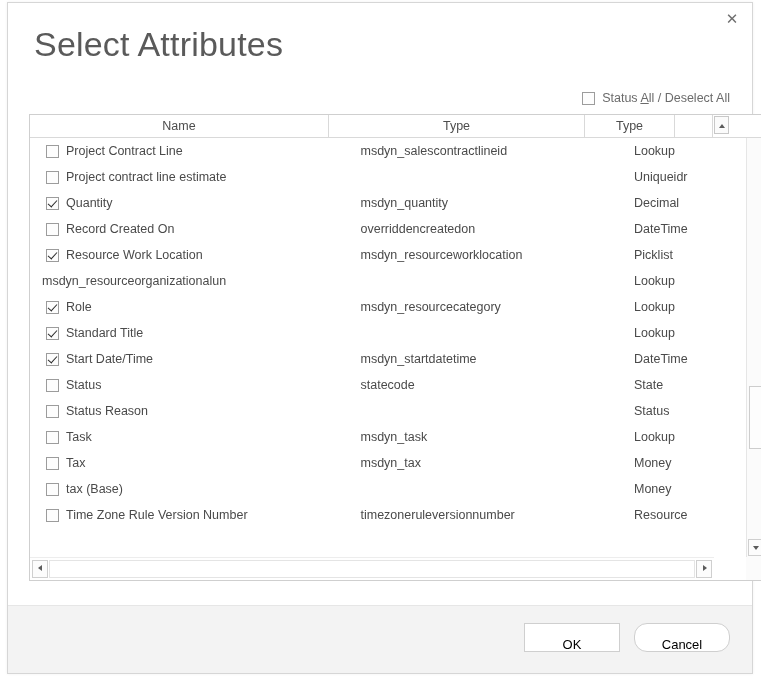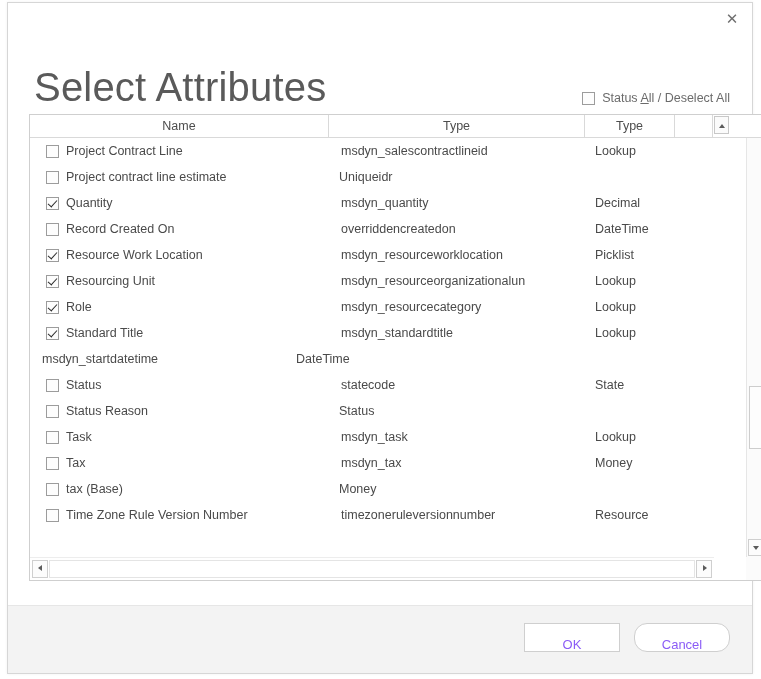--- a/index.html
+++ b/index.html
@@ -48,26 +48,25 @@
     text-align: center;
     cursor: pointer;
     font-family: "Liberation Sans", sans-serif;
     padding: 0;
   }
 
   .dlg-title {
     position: absolute;
     left: 26px;
     top: 22px;
-    font-size: 40px;
+    font-size: 34px;
     font-weight: 300;
     color: #5a5a5a;
     letter-spacing: 0.2px;
     white-space: nowrap;
-    margin-top: 40px;
   }
 
   
   .selectall-row {
     position: absolute;
     right: 22px;
     top: 88px;
     display: flex;
     align-items: center;
     gap: 7px;
@@ -166,20 +165,21 @@
     height: 420px;
     overflow: hidden;
   }
 
   .row {
     display: flex;
     height: 26px;
     align-items: center;
     font-size: 12.5px;
     color: #4a4a4a;
+    justify-content: space-between;
   }
   .cell {
     box-sizing: border-box;
     overflow: hidden;
     white-space: nowrap;
     text-overflow: clip;
   }
   .cell.c-name {
     width: 299px;
     padding-left: 16px;
@@ -301,21 +301,21 @@
     border-top: 1px solid #e6e6e6;
   }
   .btn {
     position: absolute;
     top: 17px;
     width: 96px;
     height: 29px;
     background: #ffffff;
     border: 1px solid #cfcfcf;
     font-size: 13px;
-    color: #8b5cf6;
+    color: #000000;
     font-family: "Liberation Sans", sans-serif;
     cursor: pointer;
     padding: 13px;
   }
   .btn-ok { right: 132px; }
   .btn-cancel { right: 22px; border-radius: 13px; }
 </style>
 </head>
 <body>
 
@@ -378,44 +378,43 @@
         </div>
         <div class="row">
           <div class="cell c-name">
             <span class="cbx checked"></span>
             <span>Resource Work Location</span>
           </div>
           <div class="cell c-logical">msdyn_resourceworklocation</div>
           <div class="cell c-type">Picklist</div>
         </div>
         <div class="row">
-          <div class="cell c-name">
-            <span class="cbx checked"></span>
-            <span>Resourcing Unit</span>
-          </div>
           <div class="cell c-logical">msdyn_resourceorganizationalun</div>
           <div class="cell c-type">Lookup</div>
         </div>
         <div class="row">
           <div class="cell c-name">
             <span class="cbx checked"></span>
             <span>Role</span>
           </div>
           <div class="cell c-logical">msdyn_resourcecategory</div>
           <div class="cell c-type">Lookup</div>
         </div>
         <div class="row">
           <div class="cell c-name">
             <span class="cbx checked"></span>
             <span>Standard Title</span>
           </div>
-          <div class="cell c-logical">msdyn_standardtitle</div>
           <div class="cell c-type">Lookup</div>
         </div>
         <div class="row">
+          <div class="cell c-name">
+            <span class="cbx checked"></span>
+            <span>Start Date/Time</span>
+          </div>
           <div class="cell c-logical">msdyn_startdatetime</div>
           <div class="cell c-type">DateTime</div>
         </div>
         <div class="row">
           <div class="cell c-name">
             <span class="cbx"></span>
             <span>Status</span>
           </div>
           <div class="cell c-logical">statecode</div>
           <div class="cell c-type">State</div>

